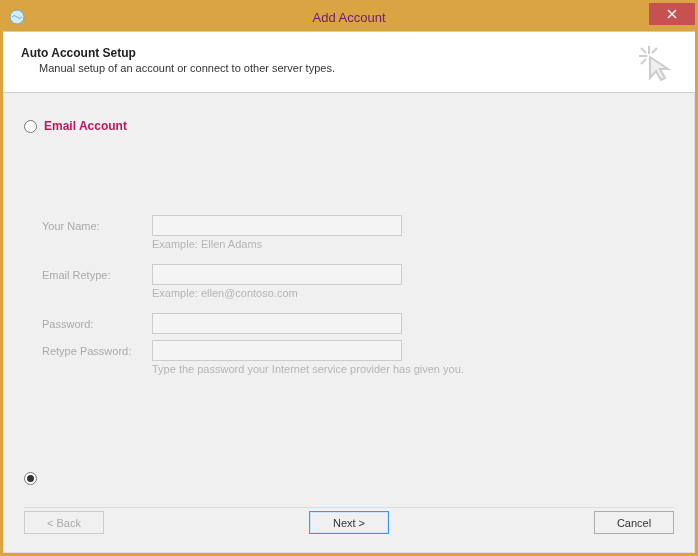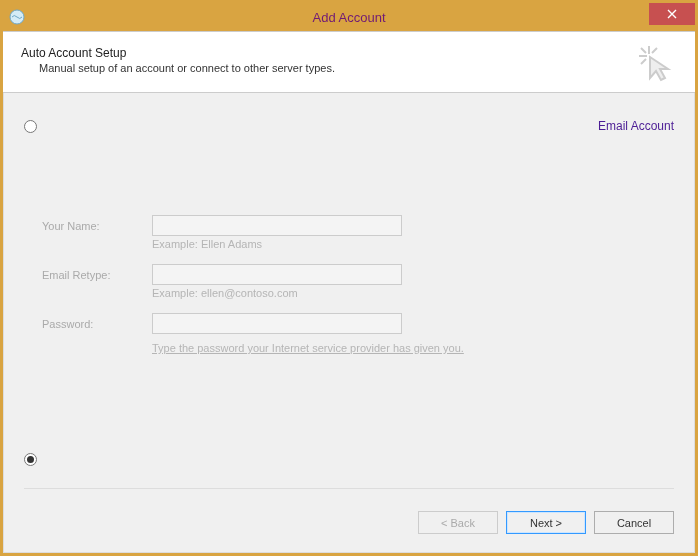--- a/index.html
+++ b/index.html
@@ -54,21 +54,21 @@
     .header {
       background: #fff;
       border-top: 1px solid #ccc;
       border-bottom: 1px solid #ccc;
       padding: 14px 18px 16px 18px;
       position: relative;
       height: 62px;
     }
     .header-title {
       font-size: 12px;
-      font-weight: normal;
+      font-weight: bold;
       color: #222;
     }
     .header-sub {
       font-size: 11px;
       color: #333;
       margin-left: 18px;
       margin-top: 2px;
     }
     .header-icon {
       position: absolute;
@@ -82,24 +82,23 @@
       border-top: none;
       padding: 26px 20px 14px 20px;
       position: relative;
       display: flex;
       flex-direction: column;
     }
     .radio-row {
       display: flex;
       align-items: center;
       font-size: 12px;
-      font-weight: normal;
-      color: #4c1d95;
+      font-weight: bold;
+      color: #be185d;
       cursor: pointer;
-      justify-content: space-between;
     }
     .radio {
       width: 13px; height: 13px;
       border: 1px solid #777;
       border-radius: 50%;
       margin-right: 7px;
       background: #fff;
       display: inline-flex;
       align-items: center;
       justify-content: center;
@@ -134,30 +133,30 @@
       font-size: 11px;
       padding: 0 4px;
     }
     .form-hint {
       font-size: 11px;
       color: #b5b5b5;
       margin-left: 110px;
       margin-bottom: 14px;
       margin-top: 2px;
     }
-    .form-hint.tight { margin-bottom: 3px; text-decoration: underline; }
+    .form-hint.tight { margin-bottom: 3px; }
     .radio-bottom {
       margin-top: auto;
       margin-bottom: 22px;
     }
     .footer {
       display: flex;
-      justify-content: flex-end;
+      justify-content: space-between;
       gap: 8px;
-      padding-top: 22px;
+      padding-top: 3px;
       border-top: 1px solid #ddd;
       padding-bottom: 4px;
     }
     .btn {
       width: 80px;
       height: 23px;
       font-size: 11px;
       border: 1px solid #adadad;
       background: #f0f0f0;
       cursor: pointer;
@@ -228,20 +227,24 @@
         <div class="form-label">Email Retype:</div>
         <input class="form-input" type="text" disabled="" value="" style="">
       </div>
       <div class="form-hint">Example: ellen@contoso.com</div>
 
       <div class="form-row">
         <div class="form-label">Password:</div>
         <input class="form-input" type="password" disabled="" value="" style="">
       </div>
       <div style="height:4px"></div>
+      <div class="form-row">
+        <div class="form-label">Retype Password:</div>
+        <input class="form-input" type="password" disabled="" value="" style="">
+      </div>
       <div class="form-hint tight">Type the password your Internet service provider has given you.</div>
     </div>
 
     <label class="radio-row radio-bottom">
       <span class="radio checked"></span>
     </label>
 
     <div class="footer">
       <button class="btn disabled" disabled="">&lt; Back</button>
       <button class="btn primary">Next &gt;</button>

